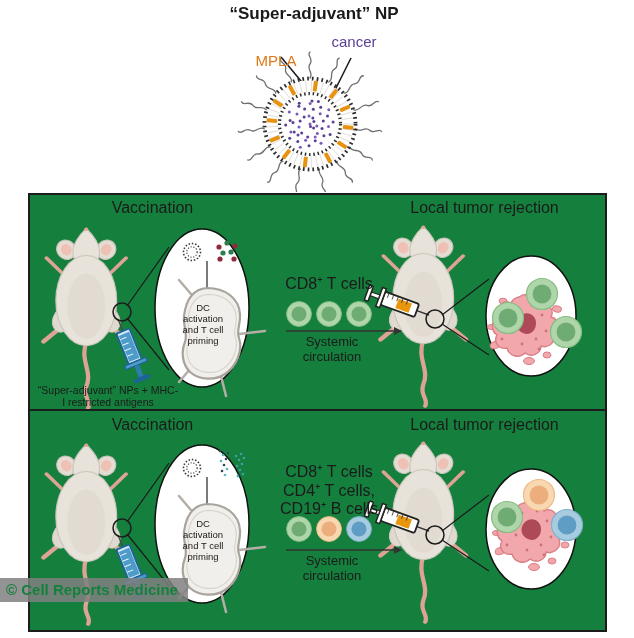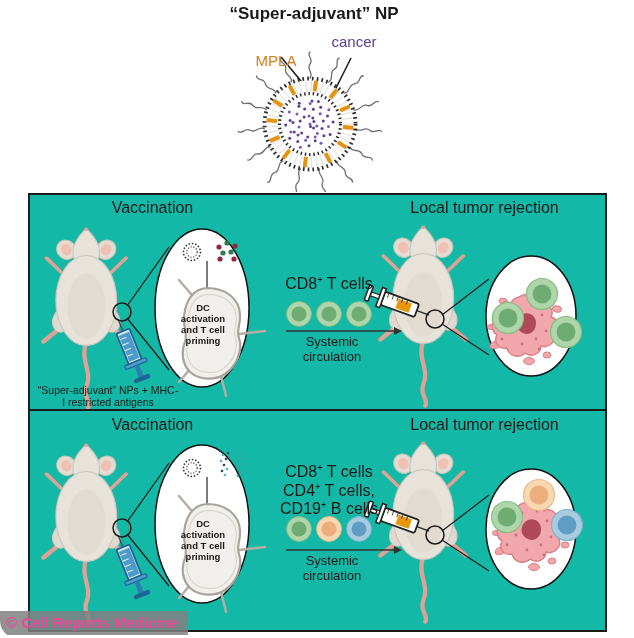--- a/index.html
+++ b/index.html
@@ -6,31 +6,31 @@
   #canvas{position:relative;width:634px;height:638px;background:#fff;overflow:hidden;
           font-family:"Liberation Sans",sans-serif;border-radius:17px;}
   svg{display:block;}
   .abs{position:absolute;}
   .txt{position:absolute;z-index:3;color:#1a1a1a;text-align:center;white-space:pre-line;
        font-family:"Liberation Sans",sans-serif;}
   .np-title{font-size:17px;font-weight:bold;}
   .np-label{font-size:15px;font-weight:500;}
   .mpla{color:#E07818;}
   .cdgmp{color:#5B3E96;}
-  .panel{position:absolute;left:28px;width:579px;border:2px solid #1c1c1c;background:#14b8a6;
+  .panel{position:absolute;left:28px;width:579px;border:2px solid #1c1c1c;background:#15803d;
          box-sizing:border-box;overflow:hidden;}
   #panel1{top:193px;height:218px;}
   #panel2{top:409px;height:223px;z-index:1;}
   .panel-title{font-size:16px;}
-  .lymph-txt{font-size:9.5px;font-weight:bold;line-height:1.15;}
+  .lymph-txt{font-size:9.5px;font-weight:normal;line-height:1.15;}
   .cells-txt{font-size:16px;line-height:1.16;}
   .sys-txt{font-size:13px;line-height:1.15;text-align:center;}
   .caption{font-size:10.5px;font-weight:normal;line-height:1.18;}
-  #watermark{position:absolute;left:0;top:611px;z-index:6;background:rgba(128,128,128,.85);
-             color:#ec4899;font-weight:bold;font-size:15px;padding:3px 10px 4px 6px;}
+  #watermark{position:absolute;left:0;top:578px;z-index:6;background:rgba(128,128,128,.85);
+             color:#15803d;font-weight:bold;font-size:15px;padding:3px 10px 4px 6px;}
 </style>
 </head>
 <body>
 
 <div id="canvas">
 
   <div class="txt np-title" style="left:164px;top:4px;width:300px;">“Super-adjuvant” NP</div>
   <div class="txt np-label mpla" style="left:240px;top:52px;width:72px;">MPLA</div>
   <div class="txt np-label cdgmp" style="left:318px;top:33px;width:72px;">cancer</div>
 

